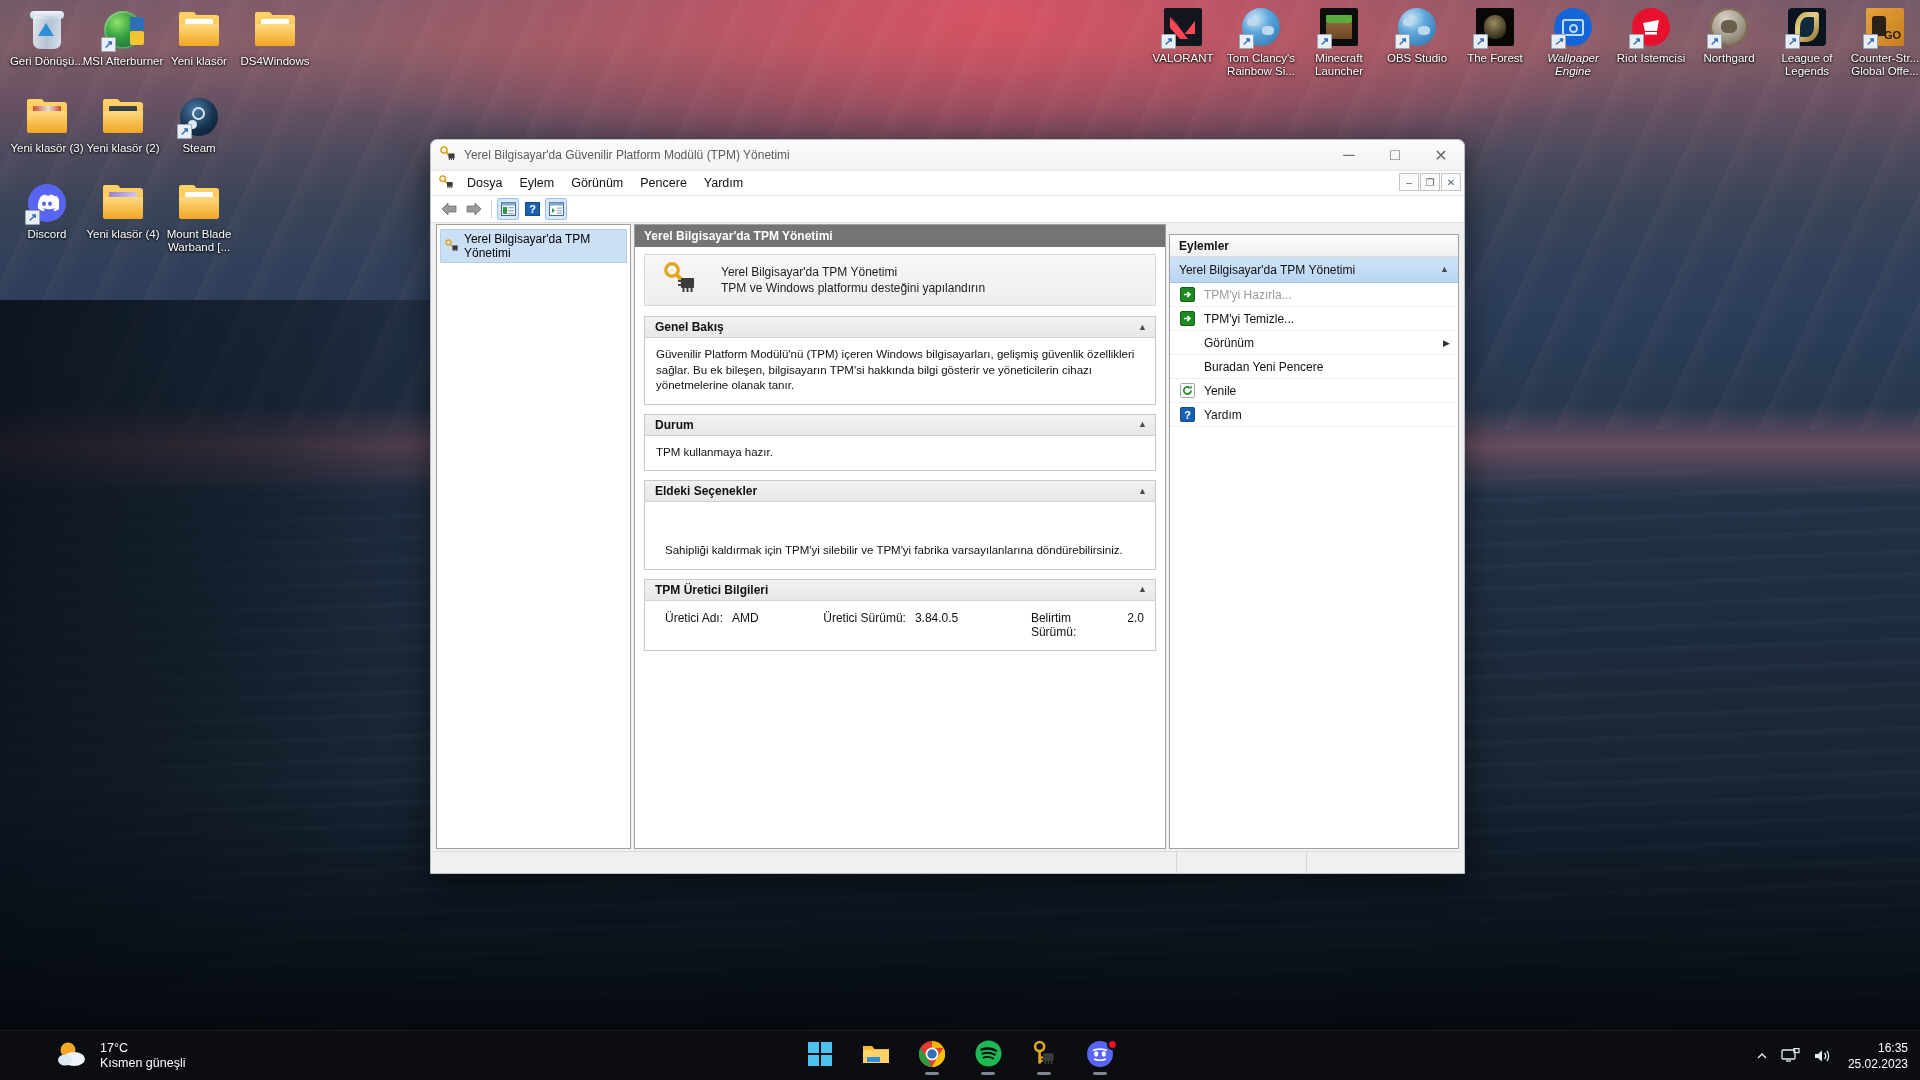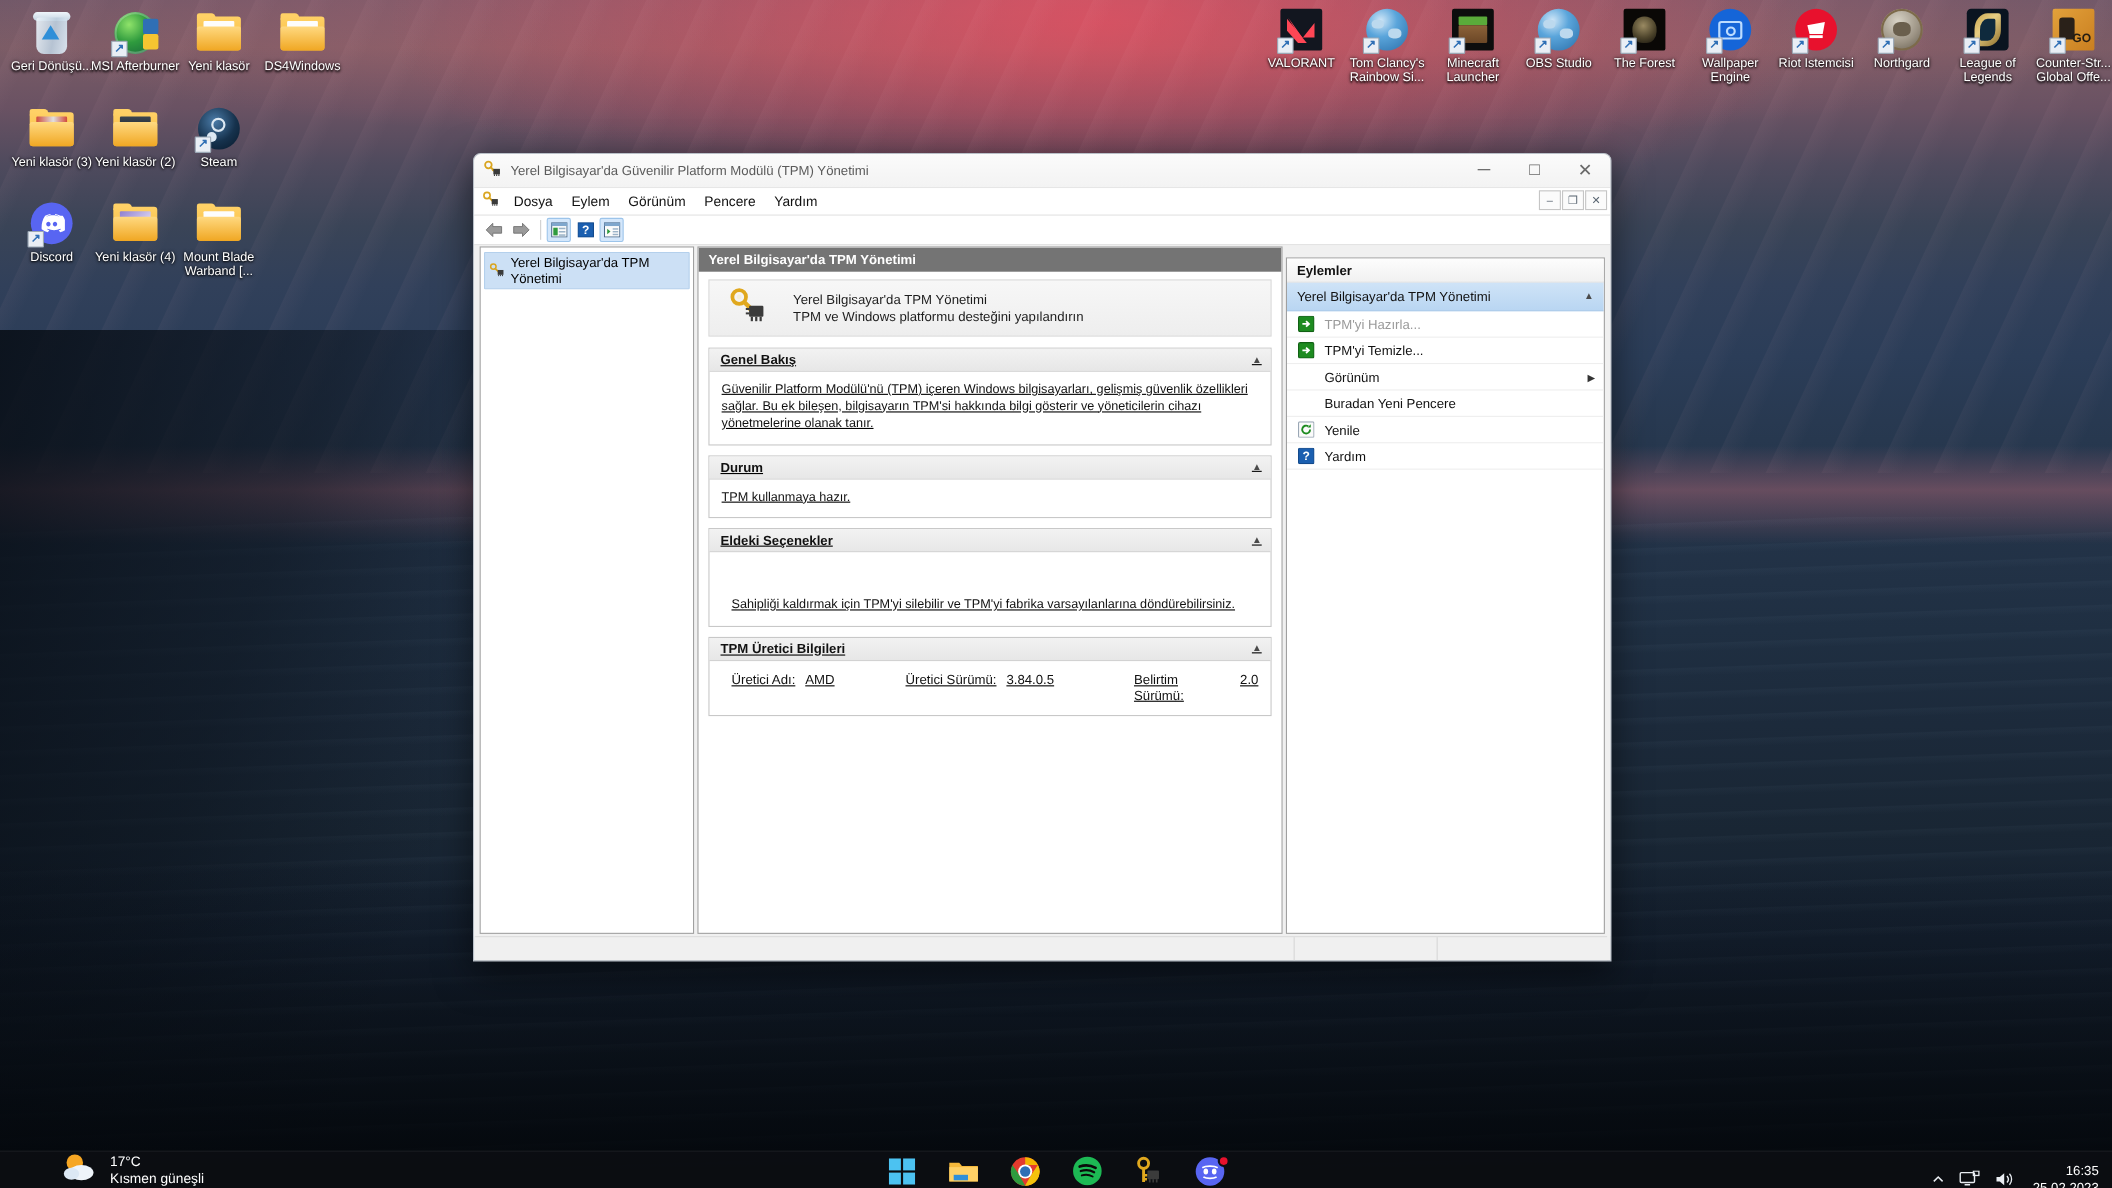--- a/index.html
+++ b/index.html
@@ -273,21 +273,20 @@
   }
   #banner .b-text { margin-left: 22px; }
   #banner .b-line {
     font-size: 12px; color: #1d1d1d; line-height: 16px;
   }
 
   .group {
     border: 1px solid #c8c8c8;
     background: #ffffff;
     margin-bottom: 9px;
-    text-decoration: underline;
   }
   .group-head {
     height: 21px;
     background: linear-gradient(180deg, #f2f2f2 0%, #e7e7e7 100%);
     border-bottom: 1px solid #d2d2d2;
     display: flex; align-items: center; justify-content: space-between;
     padding: 0 8px 0 10px;
   }
   .group-title { font-size: 12px; font-weight: bold; color: #111; }
   .chev { font-size: 9px; color: #4a4a4a; line-height: 1; }
@@ -356,24 +355,24 @@
     display: flex;
     flex: 0 0 auto;
     margin: 0 3px 0 1px;
   }
   .sb-seg { height: 22px; }
   .sb-seg + .sb-seg { border-left: 1px solid #d6d6d6; }
 
   
   #taskbar {
     position: absolute; left: 0; bottom: 0;
-    width: 1920px; height: 34px;
+    width: 1920px; height: 50px;
     background: rgba(12,14,18,0.93);
     border-top: 1px solid rgba(255,255,255,0.06);
-    display: flex;  margin-top: 44px;
+    display: flex; align-items: center; margin-top: 44px;
   }
   #weather {
     display: flex; align-items: center;
     margin-left: 55px;
   }
   #weather .w-txt { margin-left: 11px; color: #ffffff; }
   #weather .w-temp { font-size: 12.5px; line-height: 15px; }
   #weather .w-cond { font-size: 12.5px; line-height: 15px; }
 
   #tb-center {
@@ -578,21 +577,21 @@
   <div class="icon-cell" style="left:1452px; top:5px;">
     <div class="icon-art">
       <div class="tile-sq" style="background:#0a0806;">
         <div style="position:absolute;left:8px;top:7px;width:22px;height:24px;background:radial-gradient(circle at 45% 35%, #9a8a62 0%, #4e452c 55%, #16130c 100%);border-radius:48% 48% 42% 42%;"></div>
       </div>
       <div class="shortcut-arrow"></div>
     </div>
     <div class="icon-label">The Forest</div>
   </div>
 
-  <div class="icon-cell" style="left:1530px; top:5px;">
+  <div class="icon-cell" style="left:1530px; top:5px;font-style:italic;">
     <div class="icon-art">
       <div class="circ" style="background:#1565d8; display:flex;align-items:center;justify-content:center;">
         <div style="width:22px;height:17px;border:2px solid #bcdcff;border-radius:3px;position:relative;">
           <div style="position:absolute;left:5px;top:3px;width:9px;height:9px;border:2px solid #bcdcff;border-radius:50%;"></div>
         </div>
       </div>
       <div class="shortcut-arrow"></div>
     </div>
     <div class="icon-label">Wallpaper Engine</div>
   </div>

